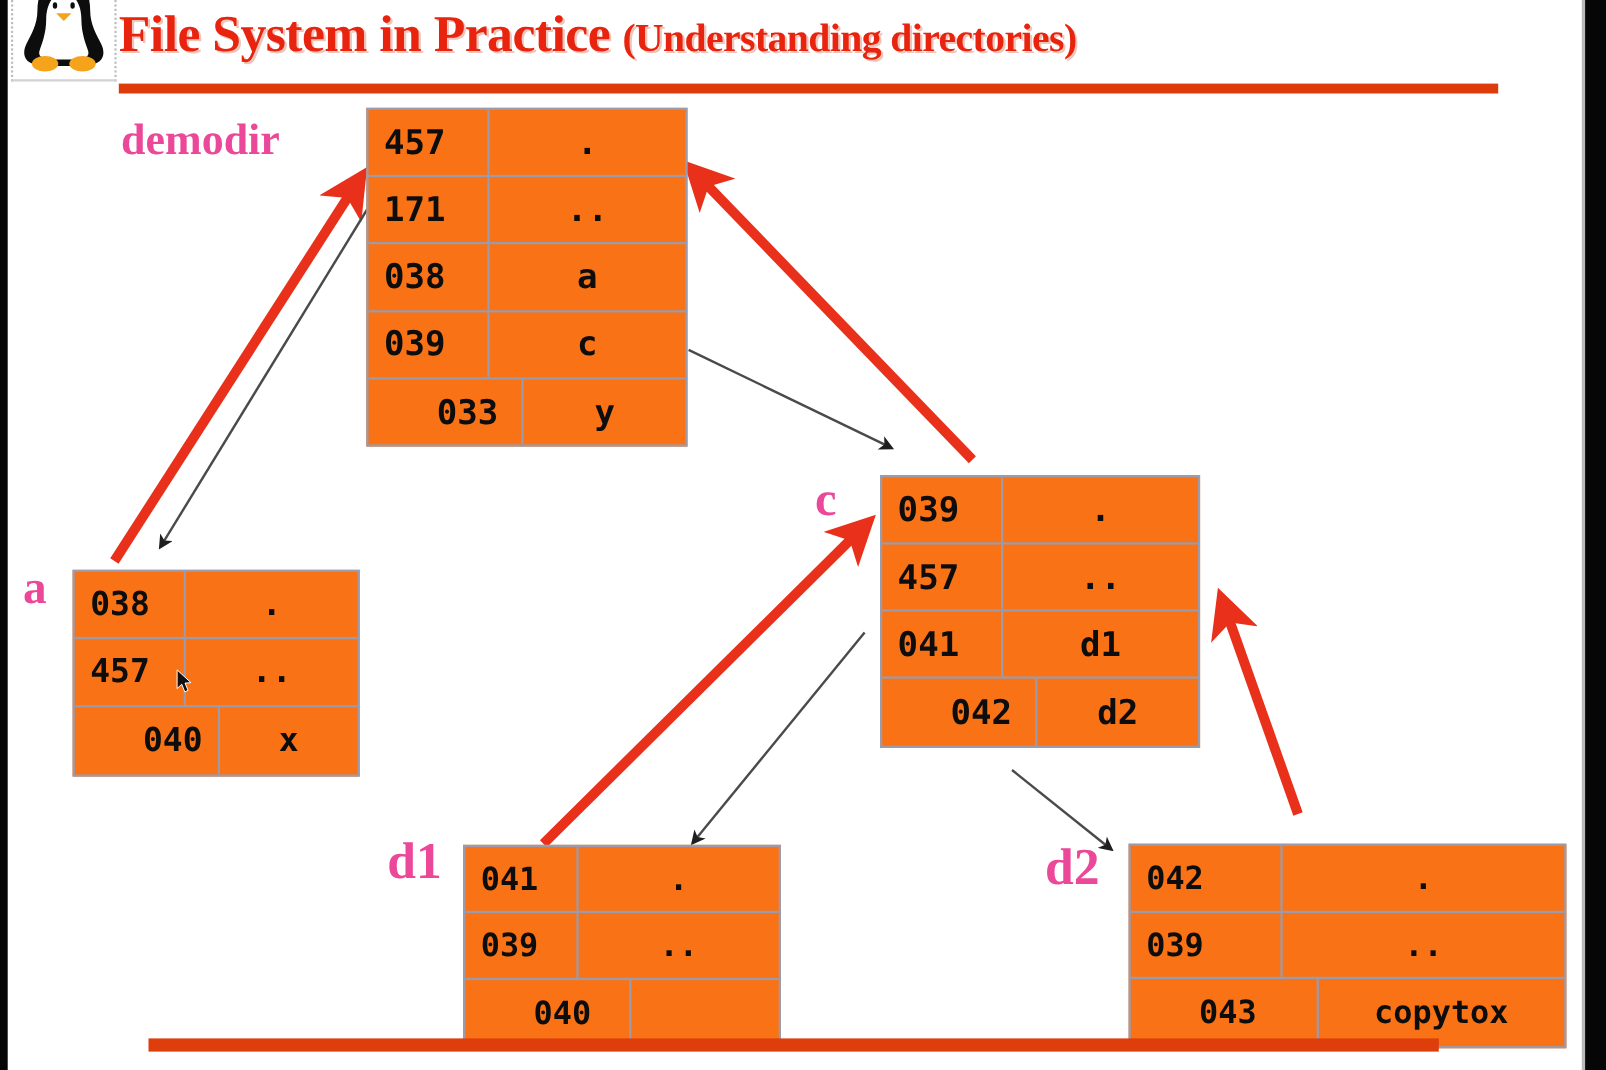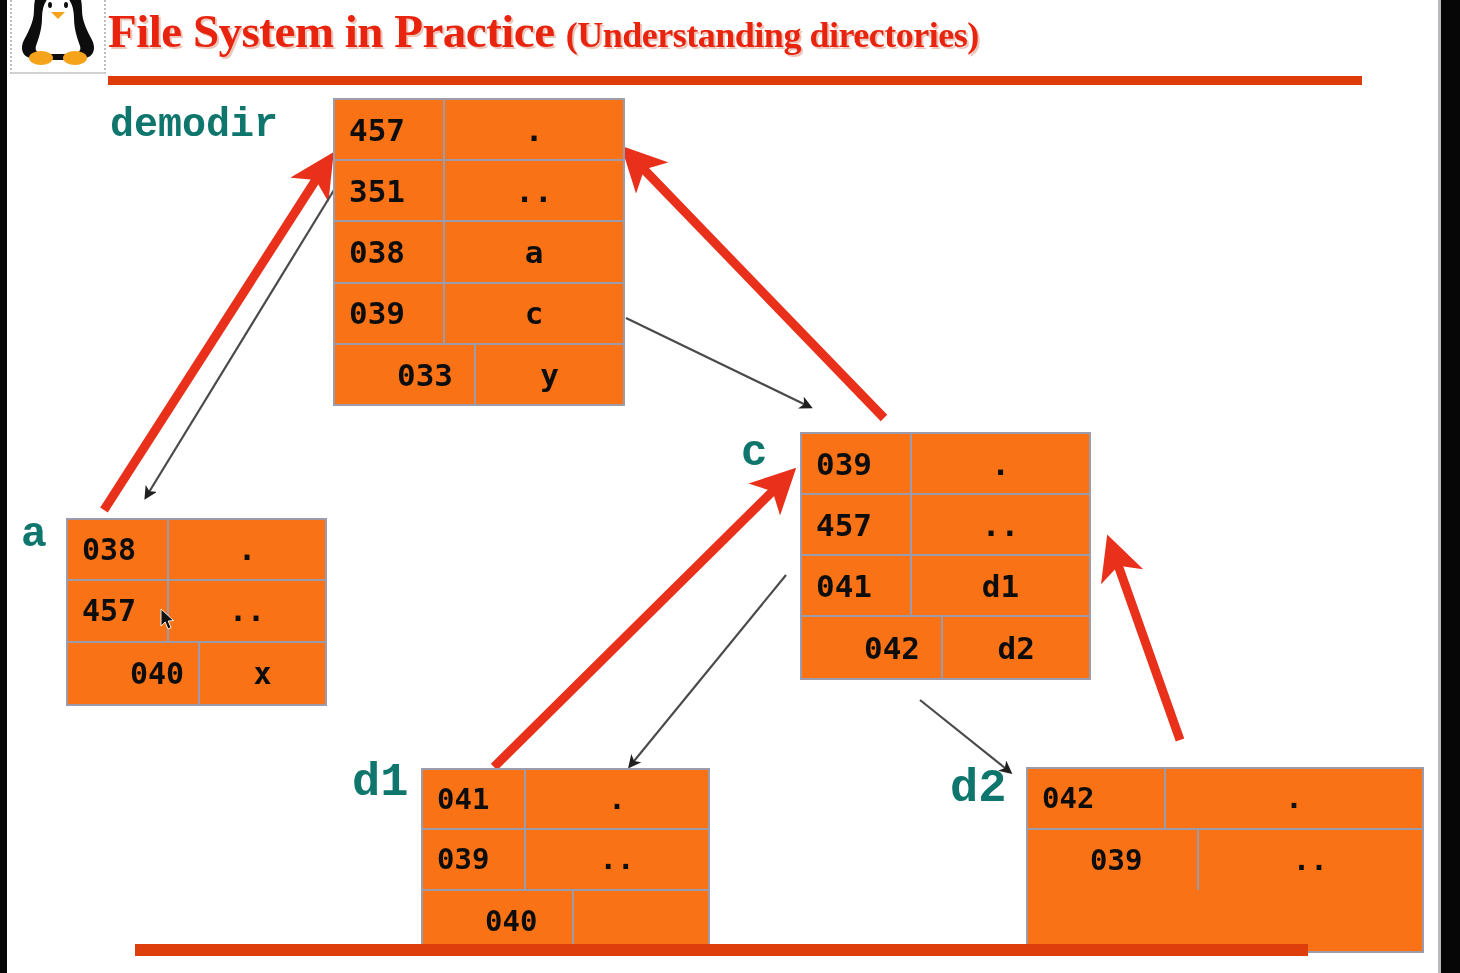--- a/index.html
+++ b/index.html
@@ -138,23 +138,23 @@
   #table-d1 .fname { width: 182px; font-size: 29px; }
 
   #table-d2 { left: 1026px; top: 767px; width: 398px; height: 186px; }
   #table-d2 .row   { height: 60.6px; }
   #table-d2 .inode { width: 138px; font-size: 29px; }
   #table-d2 .fname { width: 256px; font-size: 29px; }
 
   
   .dir-label {
     position: absolute;
-    font-family: Liberation Mono, monospace;
+    font-family: Liberation Serif, serif;
     font-weight: bold;
-    color: #0f766e;
+    color: #ec4899;
     white-space: nowrap;
   }
   #label-demodir { left: 110px; top: 103px; font-size: 40px; }
   #label-a       { left: 21px;  top: 510px; font-size: 43px; }
   #label-c       { left: 741px; top: 428px; font-size: 44px; }
   #label-d1      { left: 352px; top: 756px; font-size: 47px; }
   #label-d2      { left: 950px; top: 762px; font-size: 47px; }
 
   
   #arrows {
@@ -229,21 +229,21 @@
     <line x1="920" y1="700" x2="1010" y2="772" stroke="#4a4a4a" stroke-width="2.2" marker-end="url(#blkhead)"></line>
   </svg>
 
   <div class="dir-label" id="label-demodir">demodir</div>
   <div class="dir-table" id="table-demodir">
     <div class="row">
       <div class="inode">457</div>
       <div class="fname">.</div>
     </div>
     <div class="row">
-      <div class="inode">351</div>
+      <div class="inode">171</div>
       <div class="fname">..</div>
     </div>
     <div class="row">
       <div class="inode">038</div>
       <div class="fname">a</div>
     </div>
     <div class="row">
       <div class="inode">039</div>
       <div class="fname">c</div>
     </div>
@@ -306,20 +306,24 @@
 
   <div class="dir-label" id="label-d2">d2</div>
   <div class="dir-table" id="table-d2">
     <div class="row">
       <div class="inode">042</div>
       <div class="fname">.</div>
     </div>
     <div class="row">
       <div class="inode">039</div>
       <div class="fname">..</div>
+    </div>
+    <div class="row">
+      <div class="inode">043</div>
+      <div class="fname">copytox</div>
     </div>
   </div>
 
   <svg class="cursor" viewBox="0 0 16 24">
     <path d="M1 1 L1 18 L5.2 14 L8 21 L11 19.6 L8.2 13 L13.6 12.6 Z" fill="#111111" stroke="#ffffff" stroke-width="0.9"></path>
   </svg>
 
   <div class="bottom-rule"></div>
   <div class="frame-bar left"></div>
   <div class="frame-seam"></div>

